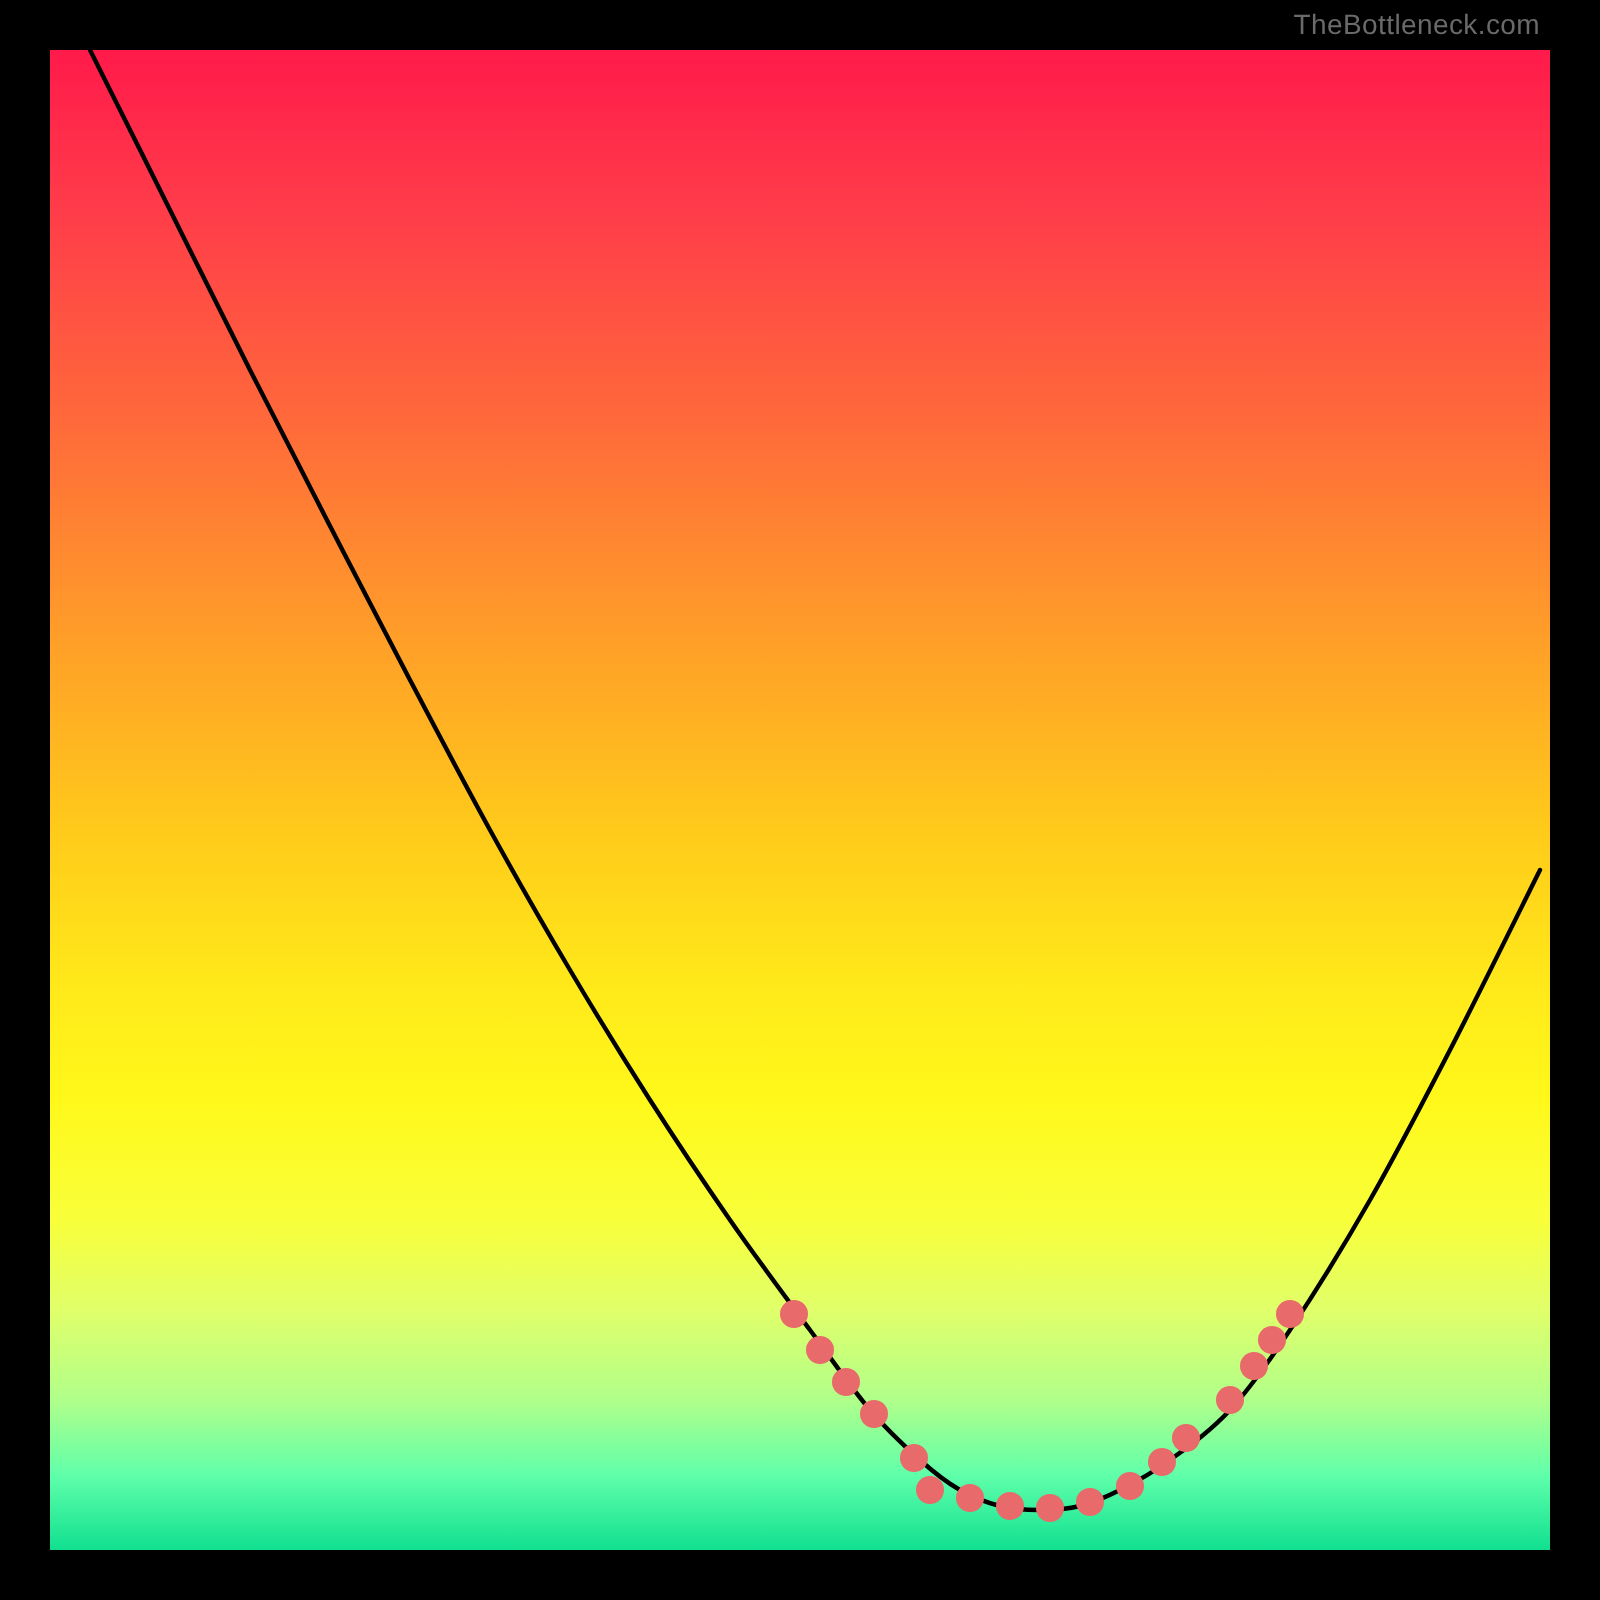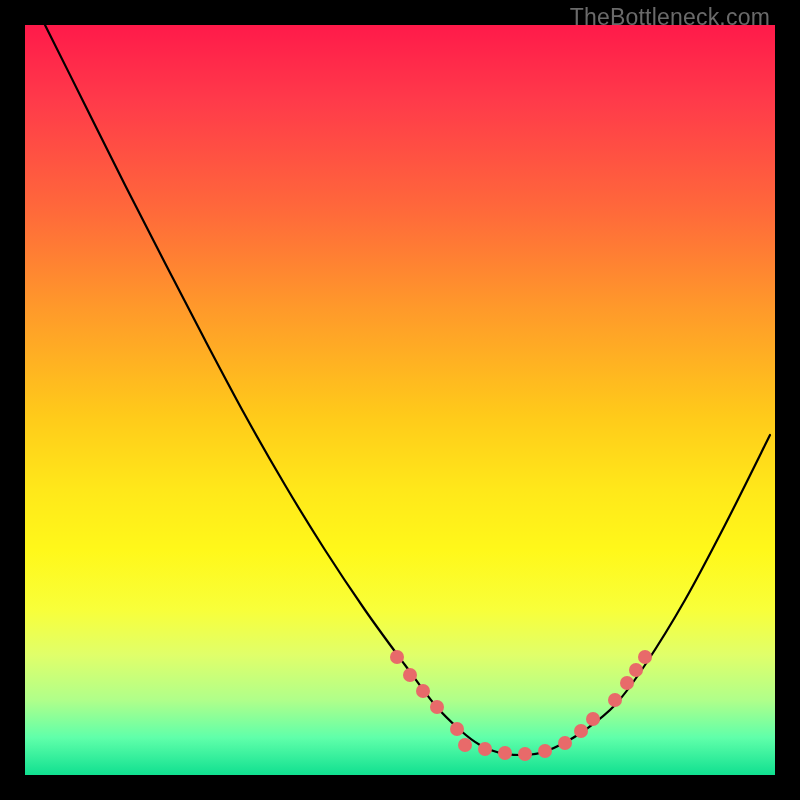--- a/index.html
+++ b/index.html
@@ -22,21 +22,21 @@
       #e0ff6a 84%,
       #b0ff8a 90%,
       #60ffaa 95%,
       #10e090 100%);
   }
   .watermark {
     position: absolute;
     top: 4px;
     right: 30px;
     font-family: Arial, Helvetica, sans-serif;
-    font-size: 23px;
+    font-size: 14px;
     color: #6a6a6a;
     letter-spacing: 0.2px;
   }
   svg.overlay {
     position: absolute;
     left: 25px;
     top: 25px;
     width: 750px;
     height: 750px;
     overflow: visible;

